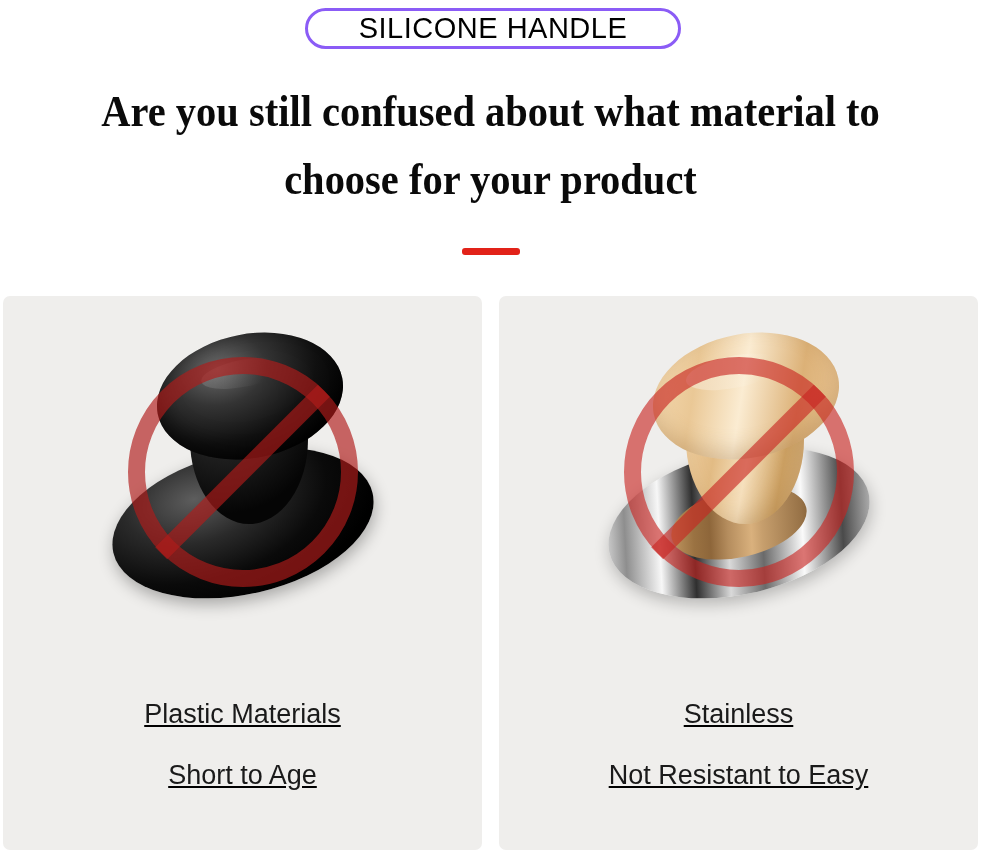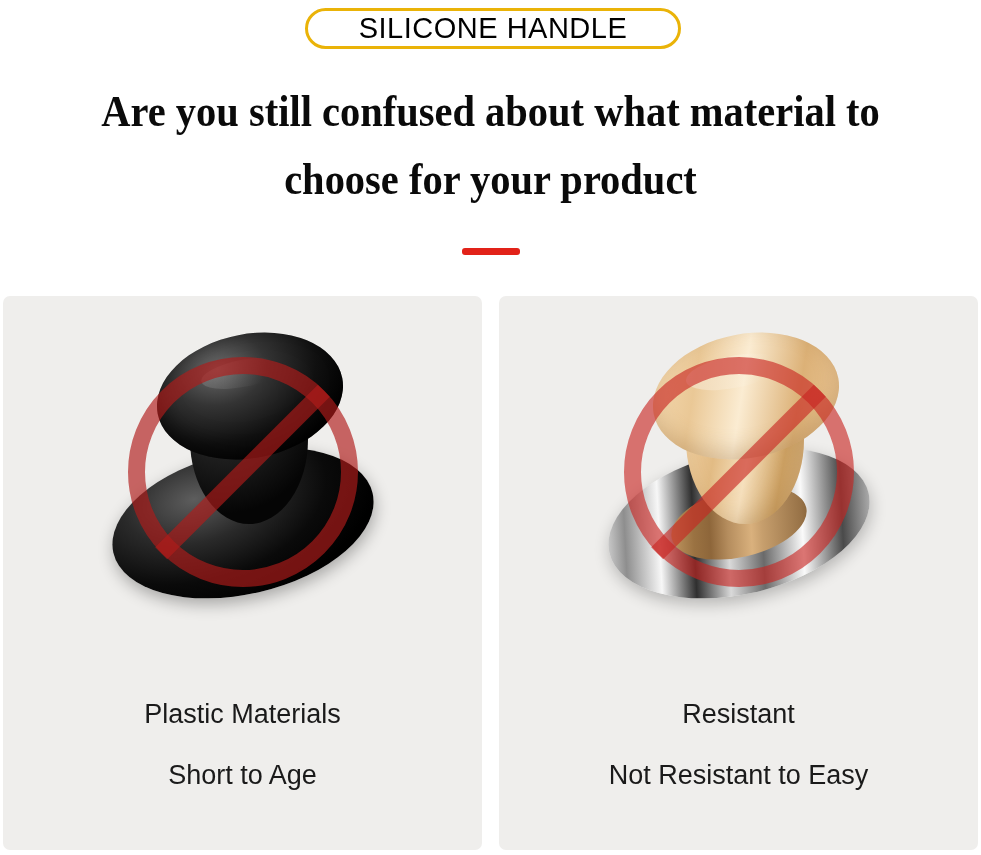--- a/index.html
+++ b/index.html
@@ -20,21 +20,21 @@
     background: #ffffff;
   }
 
   
   .badge {
     position: absolute;
     left: 305px;
     top: 8px;
     width: 376px;
     height: 41px;
-    border: 3px solid #eab308;
+    border: 3px solid #8b5cf6;
     border-radius: 21px;
     background: #ffffff;
     display: flex;
     align-items: center;
     justify-content: center;
   }
   .badge-label {
     font-family: "Liberation Sans", sans-serif;
     font-size: 29px;
     font-weight: 400;
@@ -272,20 +272,21 @@
   .p1 .no-ring { background: none; border-color: rgba(176, 28, 26, .66); }
 
   
   .caption {
     position: absolute;
     left: 0;
     bottom: 0;
     width: 100%;
     padding: 0 10px 44px;
     text-align: center;
+    text-decoration: underline;
   }
   .caption-line {
     display: block;
     font-family: "Liberation Sans", sans-serif;
     font-size: 27px;
     font-weight: 400;
     color: #1a1a1a;
     line-height: 61px;
     white-space: nowrap;
   }
@@ -335,19 +336,19 @@
           <div class="plate"></div>
           <div class="stem"></div>
           <div class="cap"></div>
         </div>
         <div class="no-sign">
           <div class="no-ring"></div>
           <div class="no-slash"></div>
         </div>
       </div>
       <div class="caption">
-        <span class="caption-line">Resistant</span>
+        <span class="caption-line">Stainless</span>
         <span class="caption-line">Not Resistant to Easy</span>
       </div>
     </div>
 
   </div>
 </div>
 
 </body></html>

